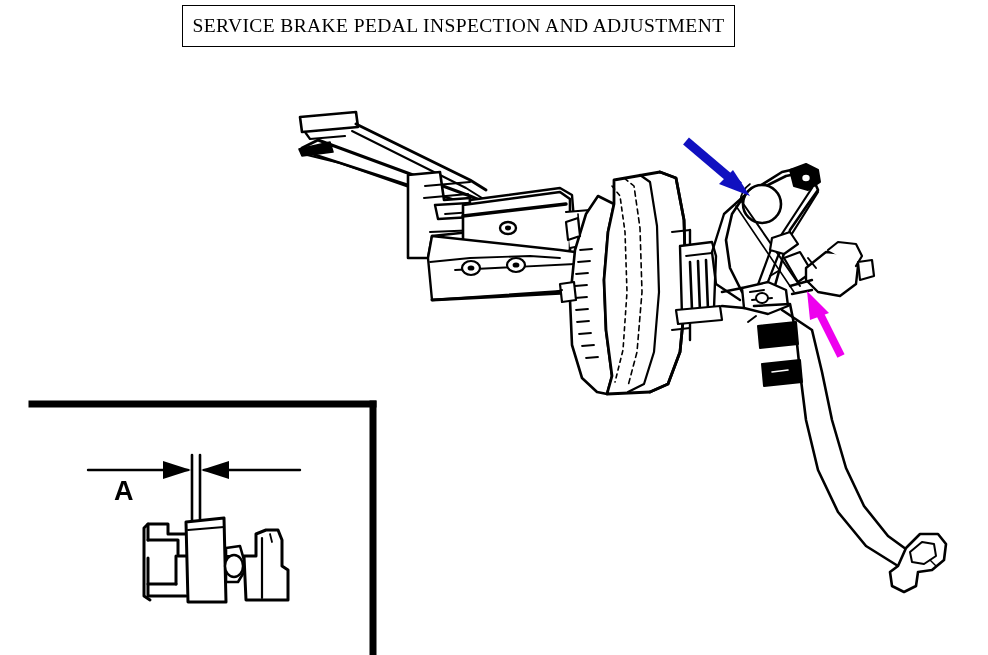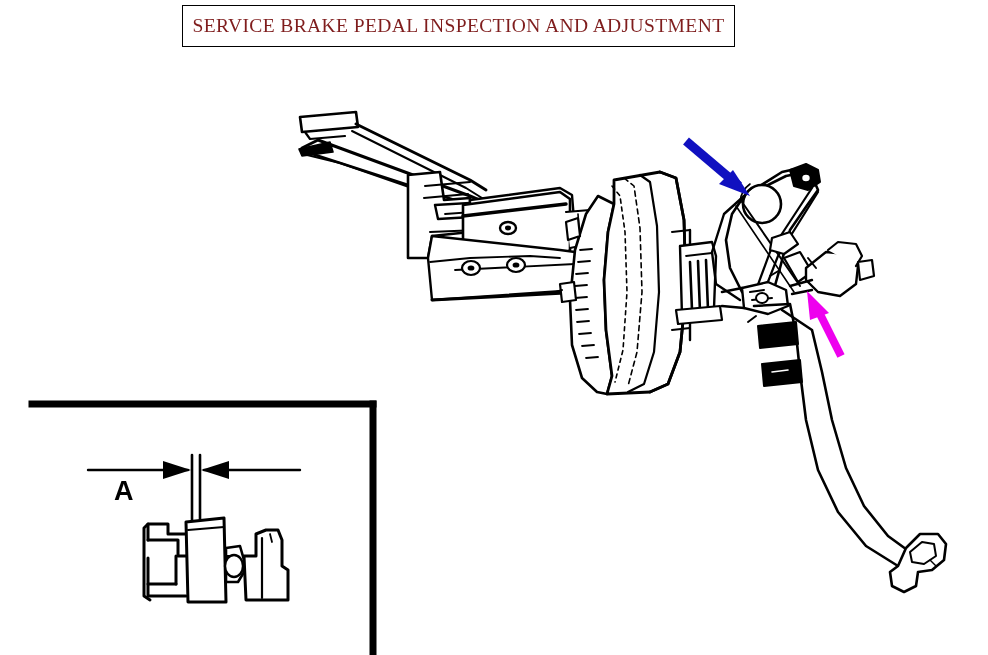--- a/index.html
+++ b/index.html
@@ -25,21 +25,21 @@
     box-sizing: border-box;
     display: flex;
     align-items: center;
     justify-content: center;
     background: #ffffff;
   }
   #title-text {
     font-family: "Liberation Serif", serif;
     font-size: 19.5px;
     letter-spacing: 0.4px;
-    color: #7f1d1d;
+    color: #000000;
     white-space: nowrap;
   }
   #main-svg, #inset-svg {
     position: absolute;
     left: 0;
     top: 0;
   }
   .dim-label {
     position: absolute;
     font-family: "Liberation Sans", sans-serif;

